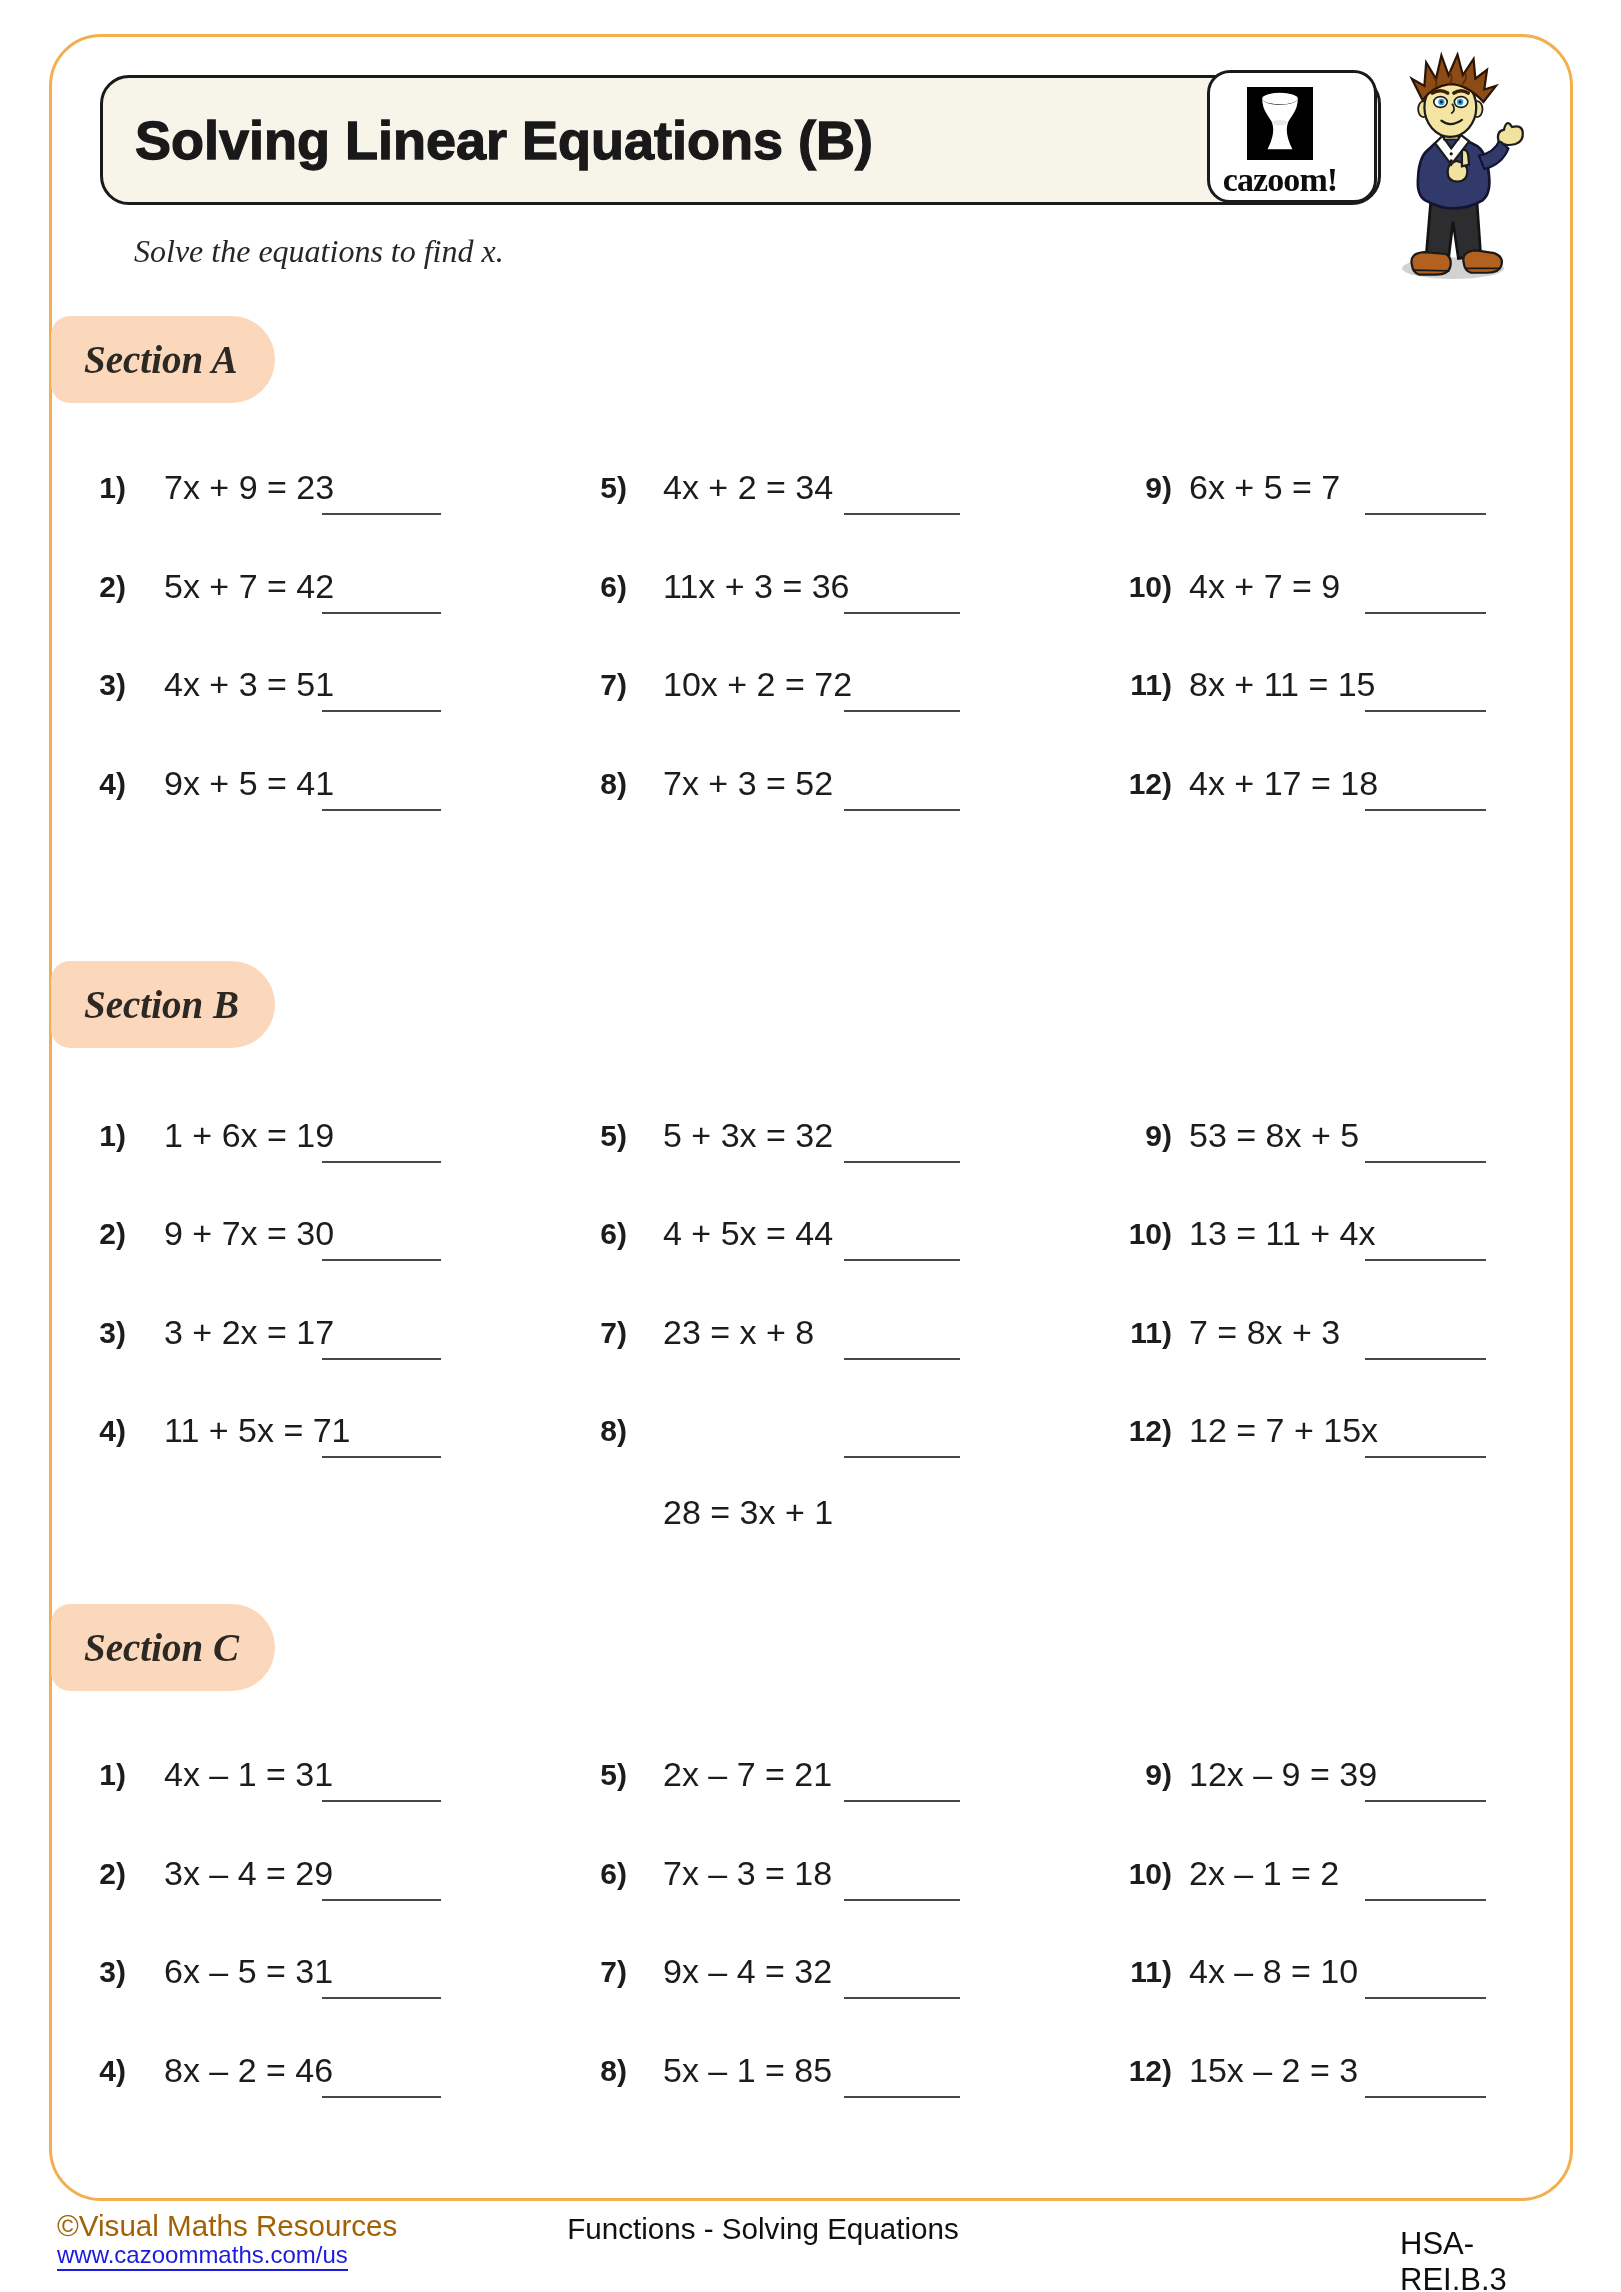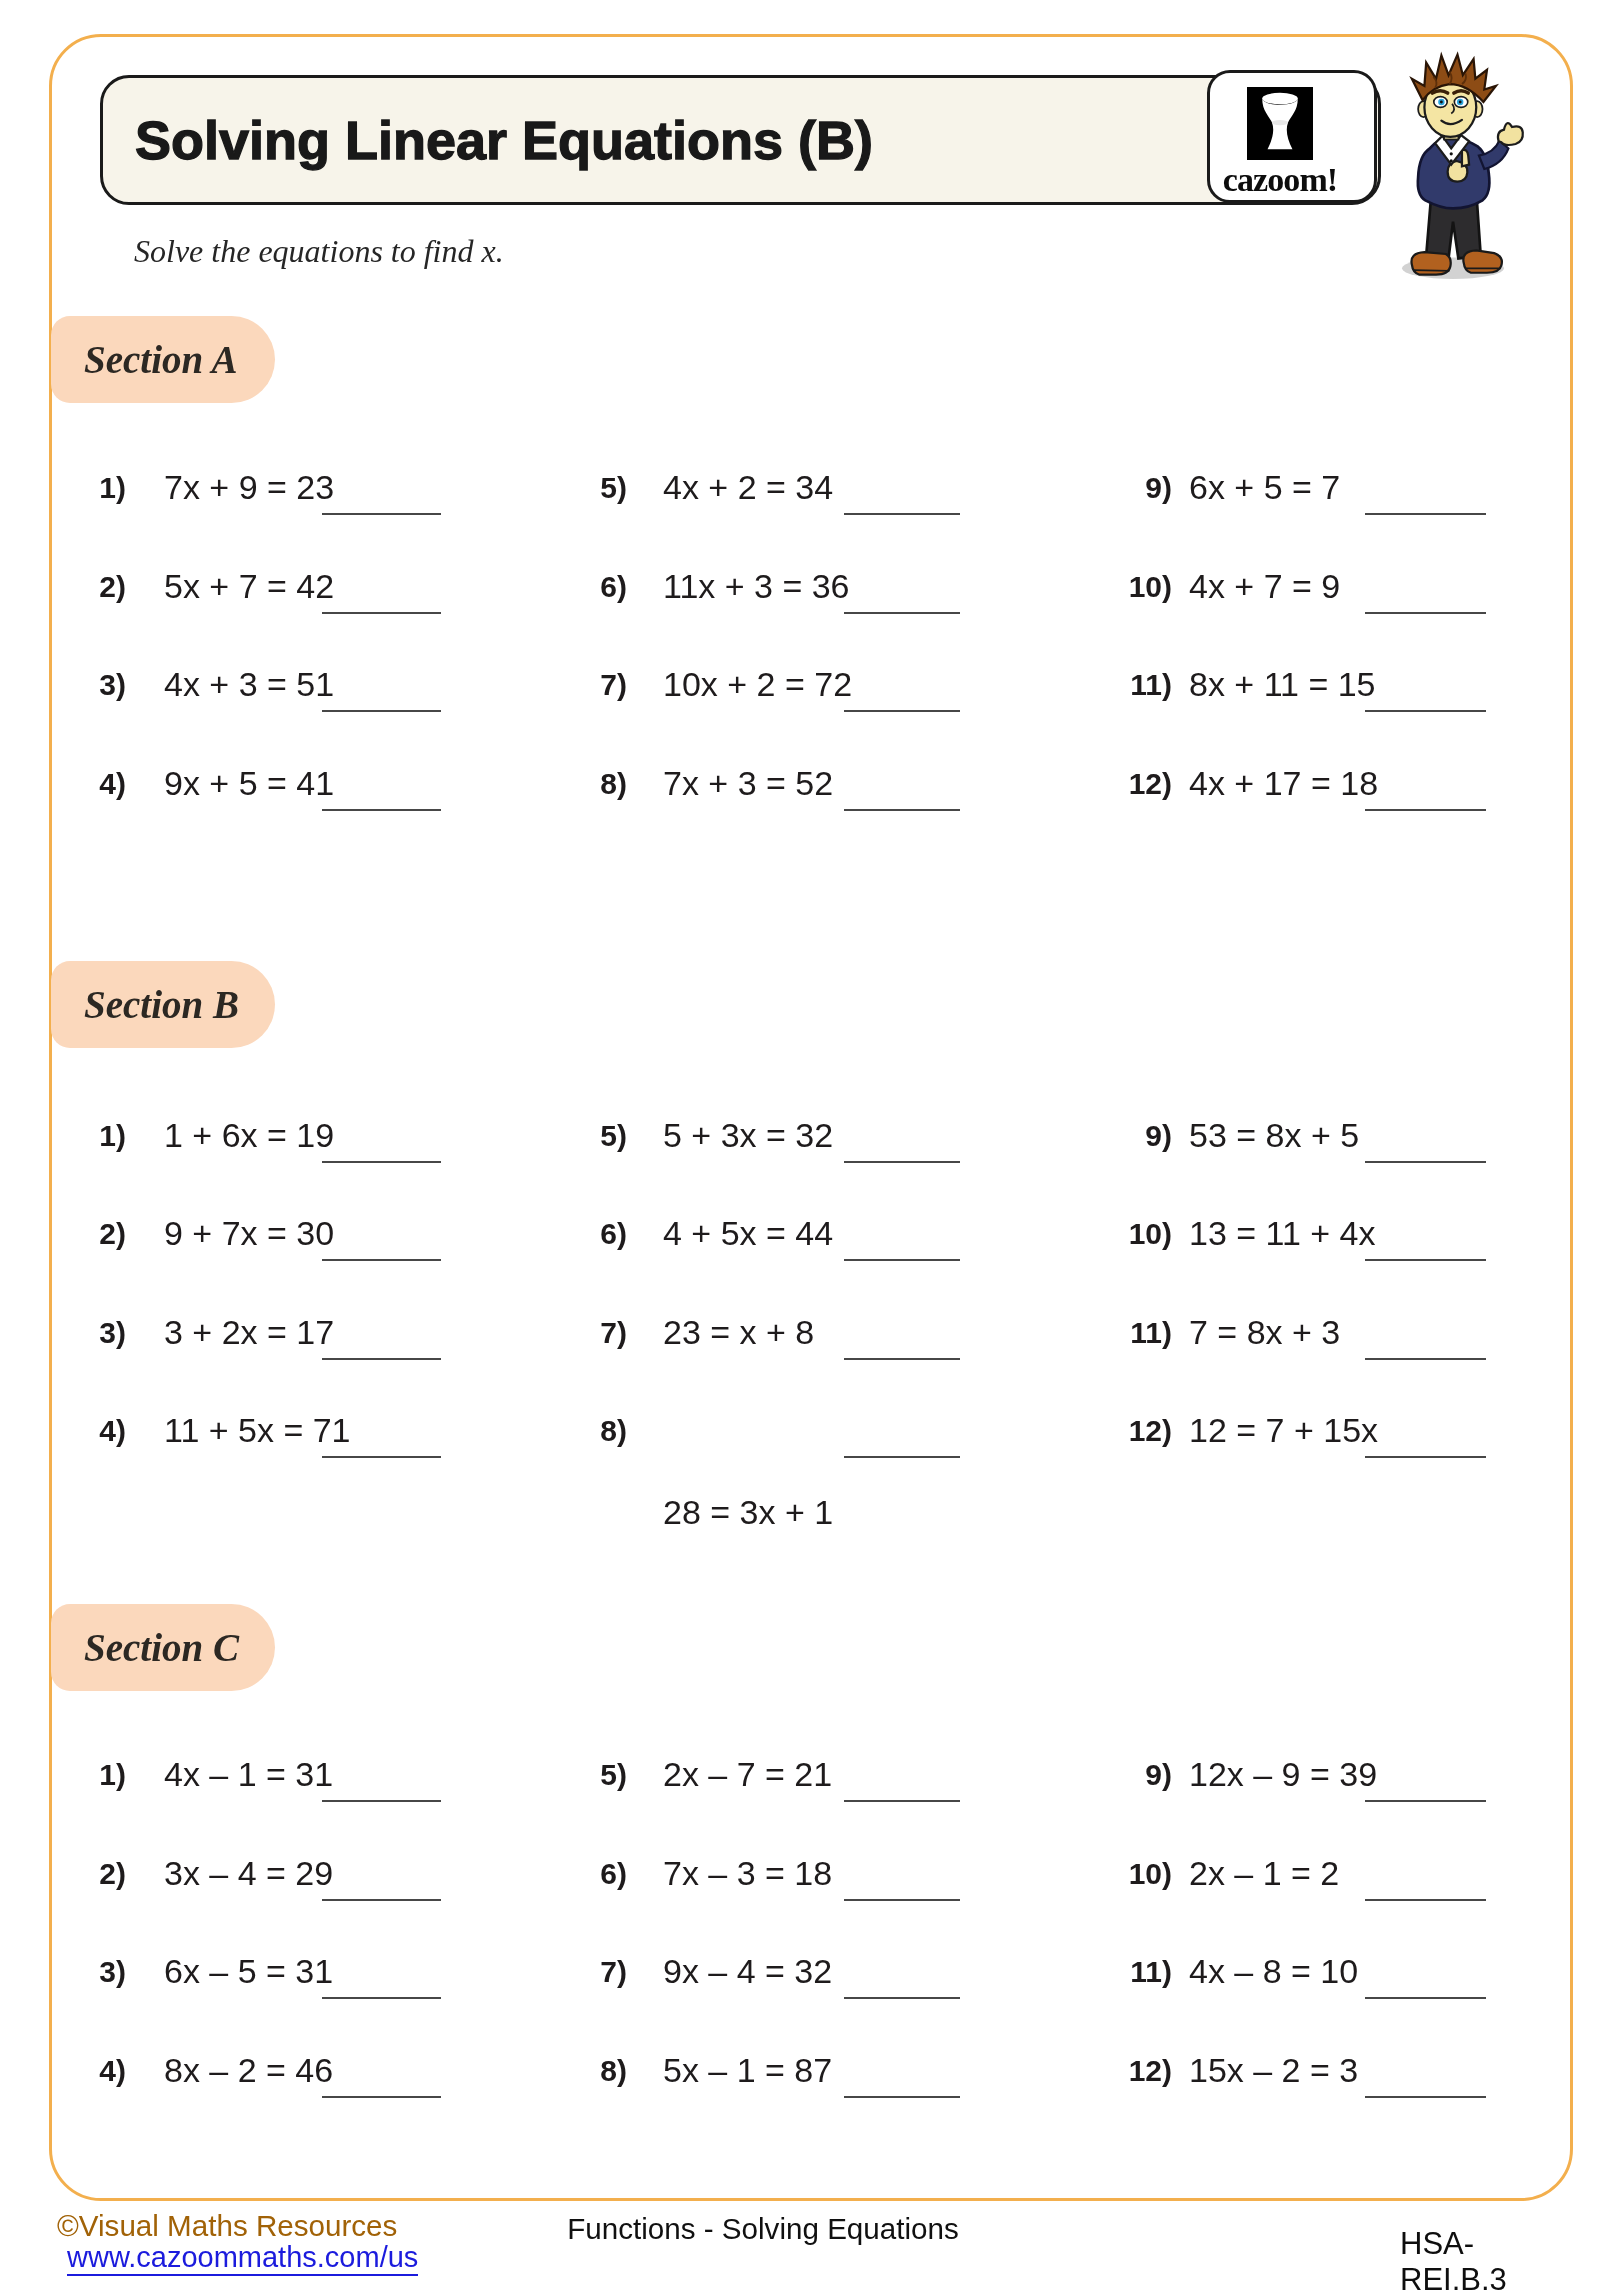--- a/index.html
+++ b/index.html
@@ -32,21 +32,21 @@
         font-weight:700;font-size:39px;color:#2c2823}
   .pill-a{top:316px}.pill-b{top:961px}.pill-c{top:1604px}
   .problems-layer{position:absolute;inset:0;z-index:2}
   .p-num{position:absolute;font-weight:700;font-size:30px;line-height:39px;
          text-align:right;color:var(--ink)}
   .p-eq{position:absolute;font-weight:400;font-size:34px;line-height:39px;
         color:var(--ink);white-space:nowrap}
   .ans{position:absolute;border-top:2.7px solid #474747;height:0}
   .footer{position:absolute;inset:0;z-index:2}
   .f-copy{position:absolute;left:57px;top:2209px;font-size:29.6px;color:#a16207}
-  .f-link{position:absolute;left:67px;top:2241px;font-size:29px;color:var(--link);
+  .f-link{position:absolute;left:57px;top:2241px;font-size:24px;color:var(--link);
           text-decoration:none;border-bottom:2.7px solid var(--link);cursor:pointer}
   .f-center{position:absolute;left:763px;top:2212px;transform:translateX(-50%);
             text-align:center;font-size:29.6px;line-height:33px;color:#101010;white-space:nowrap}
   .f-std{position:absolute;left:1400px;top:2226px;font-size:31px;color:#0e0e0e}
 </style>
 </head>
 <body>
 
 <div class="page">
 
@@ -200,21 +200,21 @@
       <div class="p-num" style="left: 571px; top: 1755px; width: 56px;">5)</div>
       <div class="p-eq" style="left: 663px; top: 1755px;">2x – 7 = 21</div>
       <div class="ans" style="left: 844px; top: 1800px; width: 116px;"></div>
       <div class="p-num" style="left: 571px; top: 1854px; width: 56px;">6)</div>
       <div class="p-eq" style="left: 663px; top: 1854px;">7x – 3 = 18</div>
       <div class="ans" style="left: 844px; top: 1899px; width: 116px;"></div>
       <div class="p-num" style="left: 571px; top: 1952px; width: 56px;">7)</div>
       <div class="p-eq" style="left: 663px; top: 1952px;">9x – 4 = 32</div>
       <div class="ans" style="left: 844px; top: 1997px; width: 116px;"></div>
       <div class="p-num" style="left: 571px; top: 2051px; width: 56px;">8)</div>
-      <div class="p-eq" style="left: 663px; top: 2051px;">5x – 1 = 87</div>
+      <div class="p-eq" style="left: 663px; top: 2051px;">5x – 1 = 85</div>
       <div class="ans" style="left: 844px; top: 2096px; width: 116px;"></div>
       <div class="p-num" style="left: 1100px; top: 1755px; width: 72px;">9)</div>
       <div class="p-eq" style="left: 1189px; top: 1755px;">12x – 9 = 39</div>
       <div class="ans" style="left: 1365px; top: 1800px; width: 121px;"></div>
       <div class="p-num" style="left: 1100px; top: 1854px; width: 72px;">10)</div>
       <div class="p-eq" style="left: 1189px; top: 1854px;">2x – 1 = 2</div>
       <div class="ans" style="left: 1365px; top: 1899px; width: 121px;"></div>
       <div class="p-num" style="left: 1100px; top: 1952px; width: 72px;">11)</div>
       <div class="p-eq" style="left: 1189px; top: 1952px;">4x – 8 = 10</div>
       <div class="ans" style="left: 1365px; top: 1997px; width: 121px;"></div>

